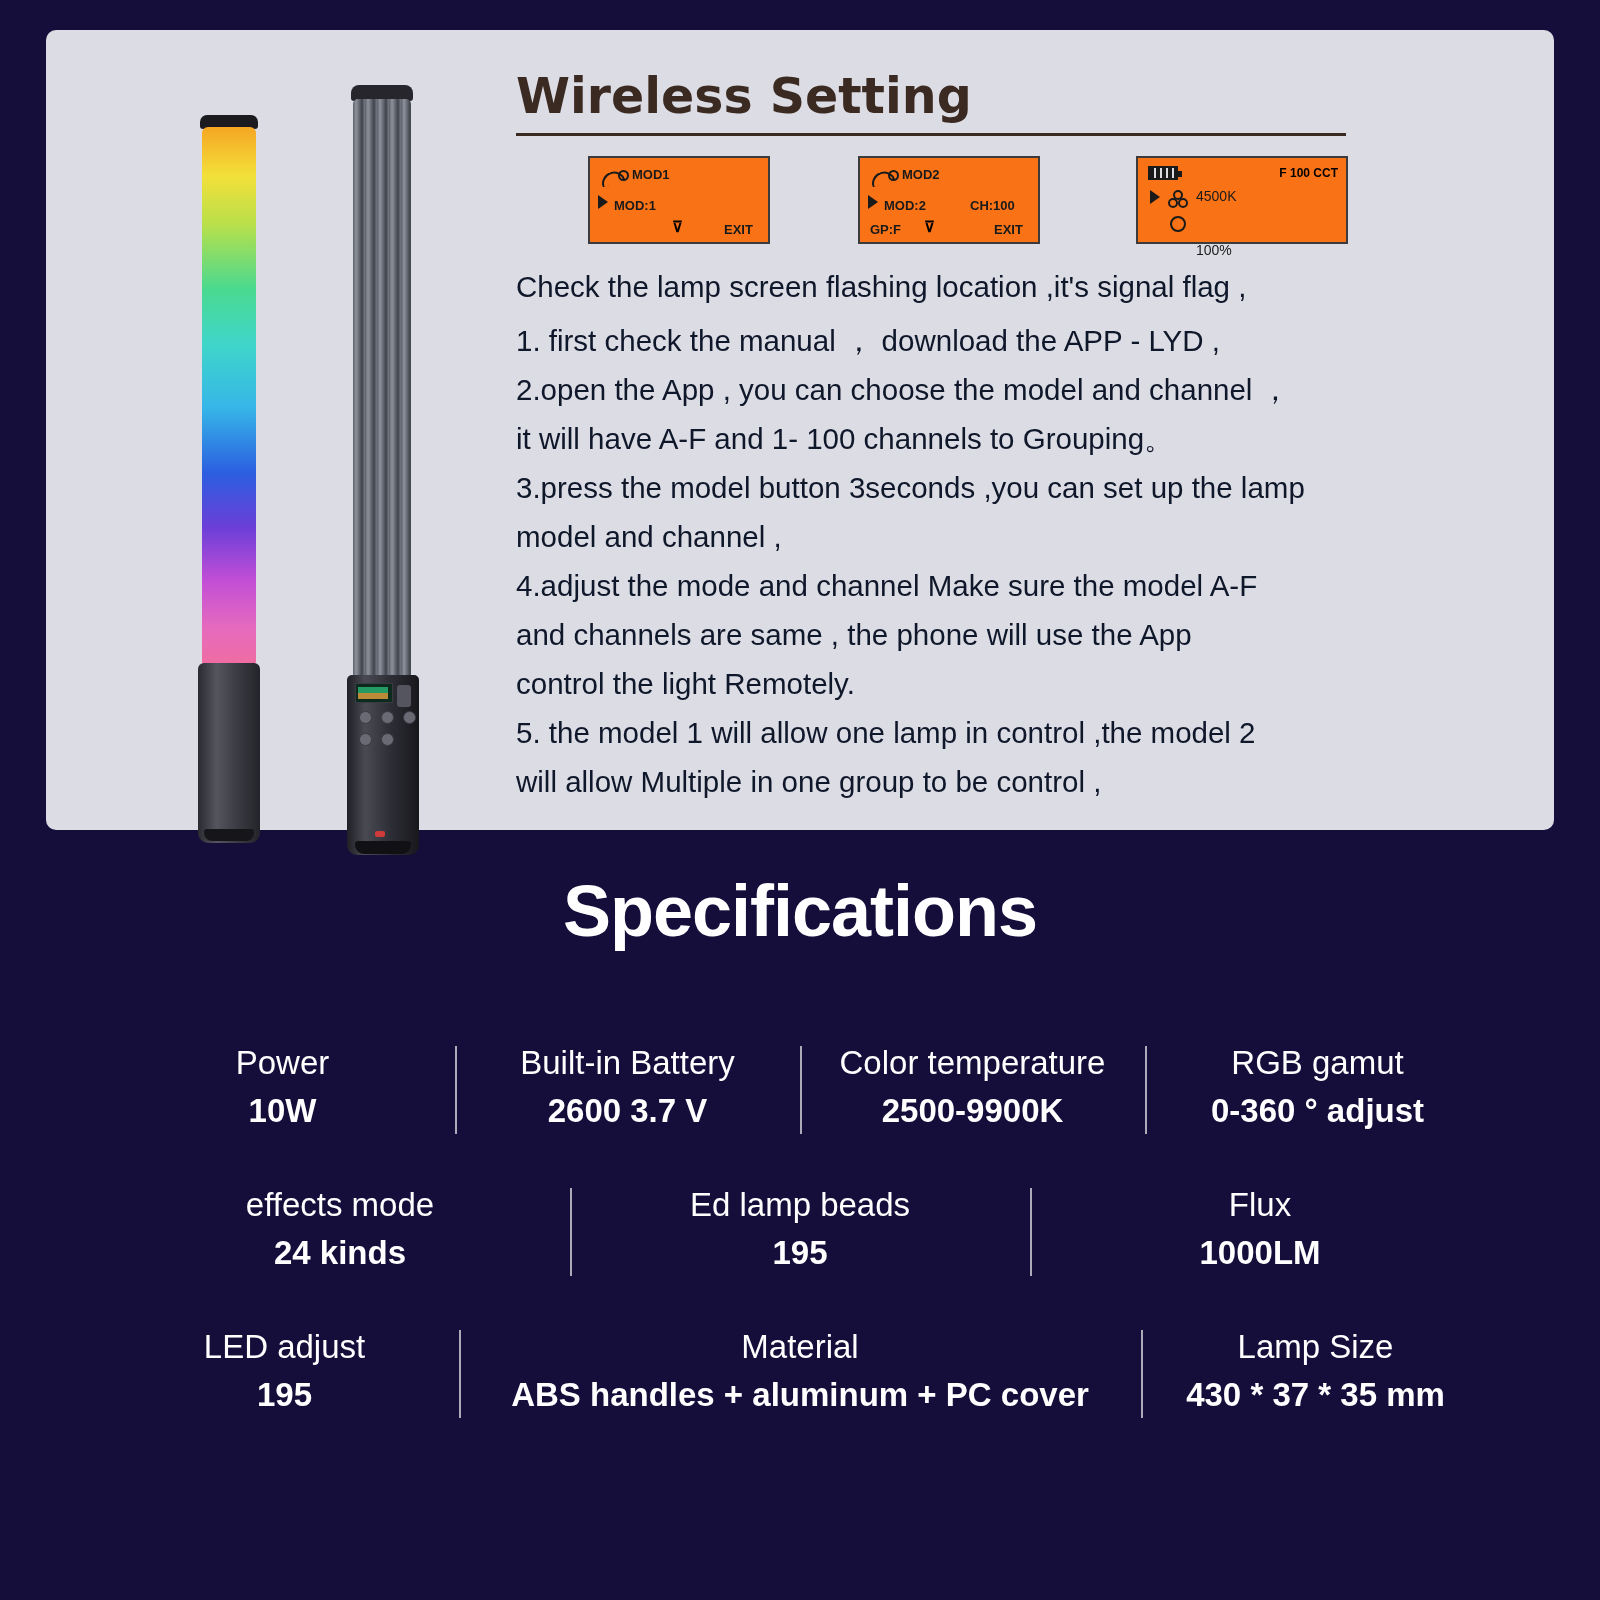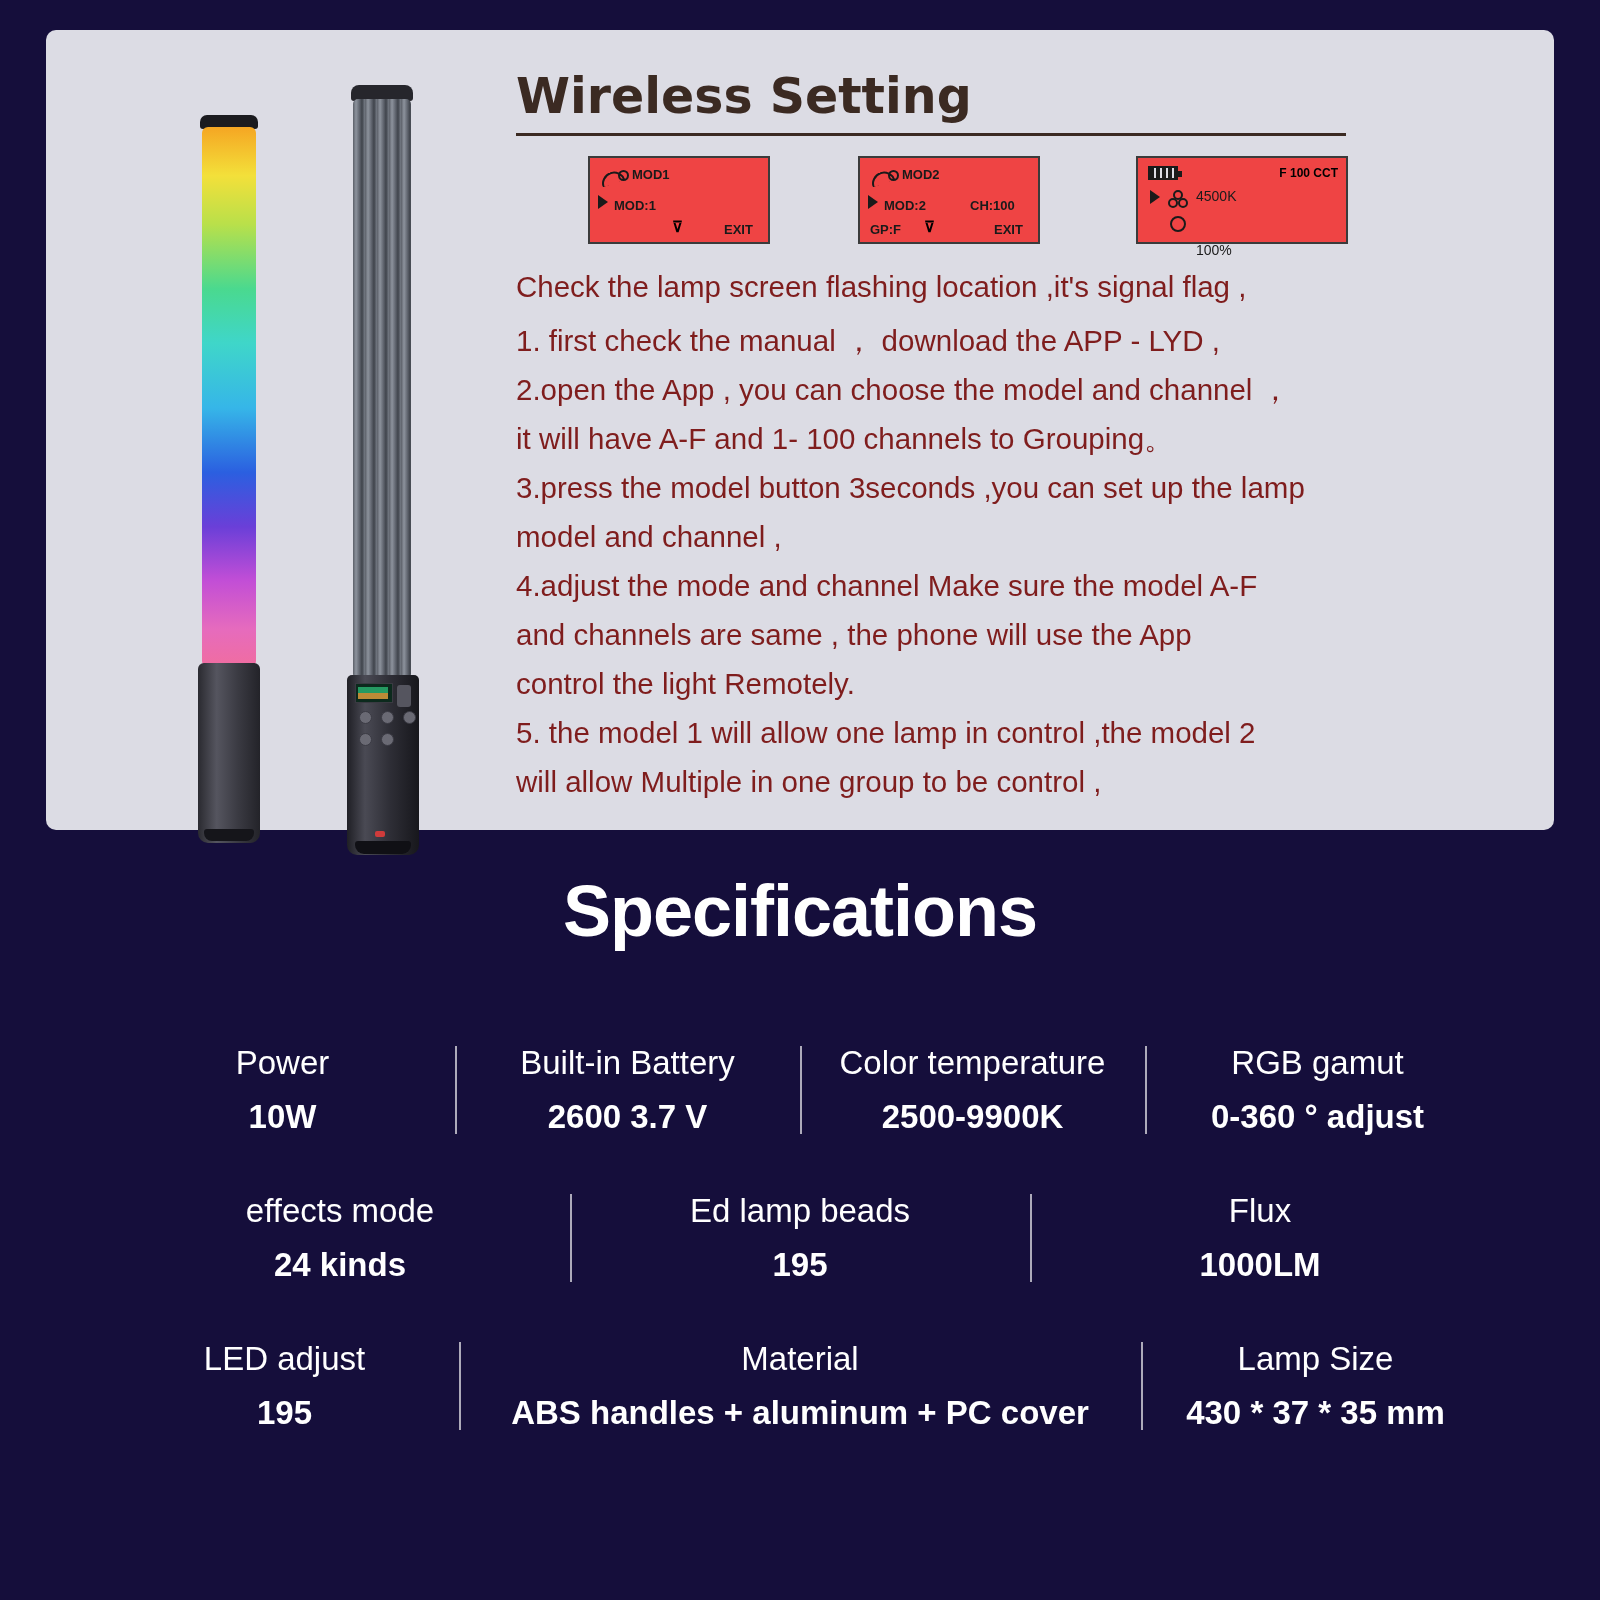--- a/index.html
+++ b/index.html
@@ -210,21 +210,21 @@
 
   .screens {
     position: relative;
     margin-top: 20px;
     height: 92px;
   }
   .lcd {
     position: absolute;
     top: 0;
     border: 2px solid #3b3b3b;
-    background: #ef4444;
+    background: #f97316;
     box-sizing: border-box;
   }
   .lcd1 { left: 72px; width: 182px; height: 88px; }
   .lcd2 { left: 342px; width: 182px; height: 88px; }
   .lcd3 { left: 620px; width: 212px; height: 88px; }
   .lcd .row {
     position: absolute;
     font-size: 13px;
     font-weight: bold;
     color: #1a1a1a;
@@ -318,21 +318,21 @@
   }
   .lcd .glass {
     position: absolute;
     font-size: 15px; font-weight: bold;
   }
 
   .ws-body {
     margin-top: 14px;
     font-size: 29.5px;
     line-height: 49px;
-    color: #7f1d1d;
+    color: #0f172a;
     font-family: "Liberation Sans", sans-serif;
   }
   .ws-body p { margin: 0; }
   .ws-lead { margin-bottom: 5px !important; }
 
   
   .spec-title {
     position: absolute;
     left: 0; right: 0;
     top: 870px;
@@ -375,21 +375,20 @@
   .spec-label {
     font-size: 33px;
     font-weight: normal;
     line-height: 46px;
     color: #ffffff;
   }
   .spec-value {
     font-size: 33px;
     font-weight: bold;
     line-height: 50px;
-    margin-top: 6px;
     color: #ffffff;
   }
 </style>
 </head>
 <body>
 
 <div class="page">
 
   <div class="top-panel">
 

